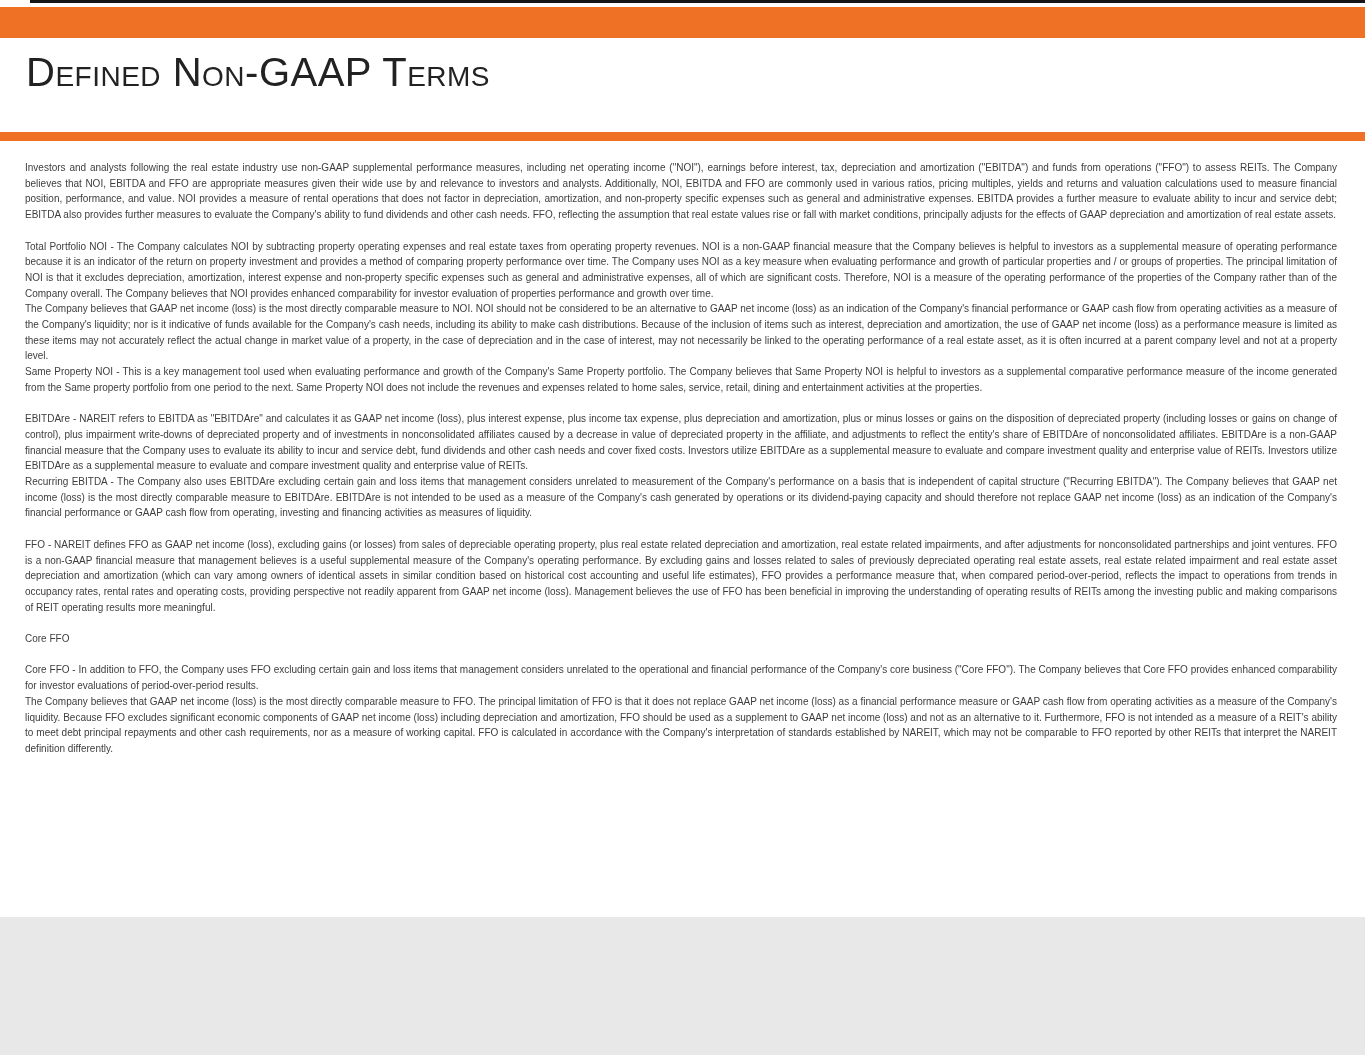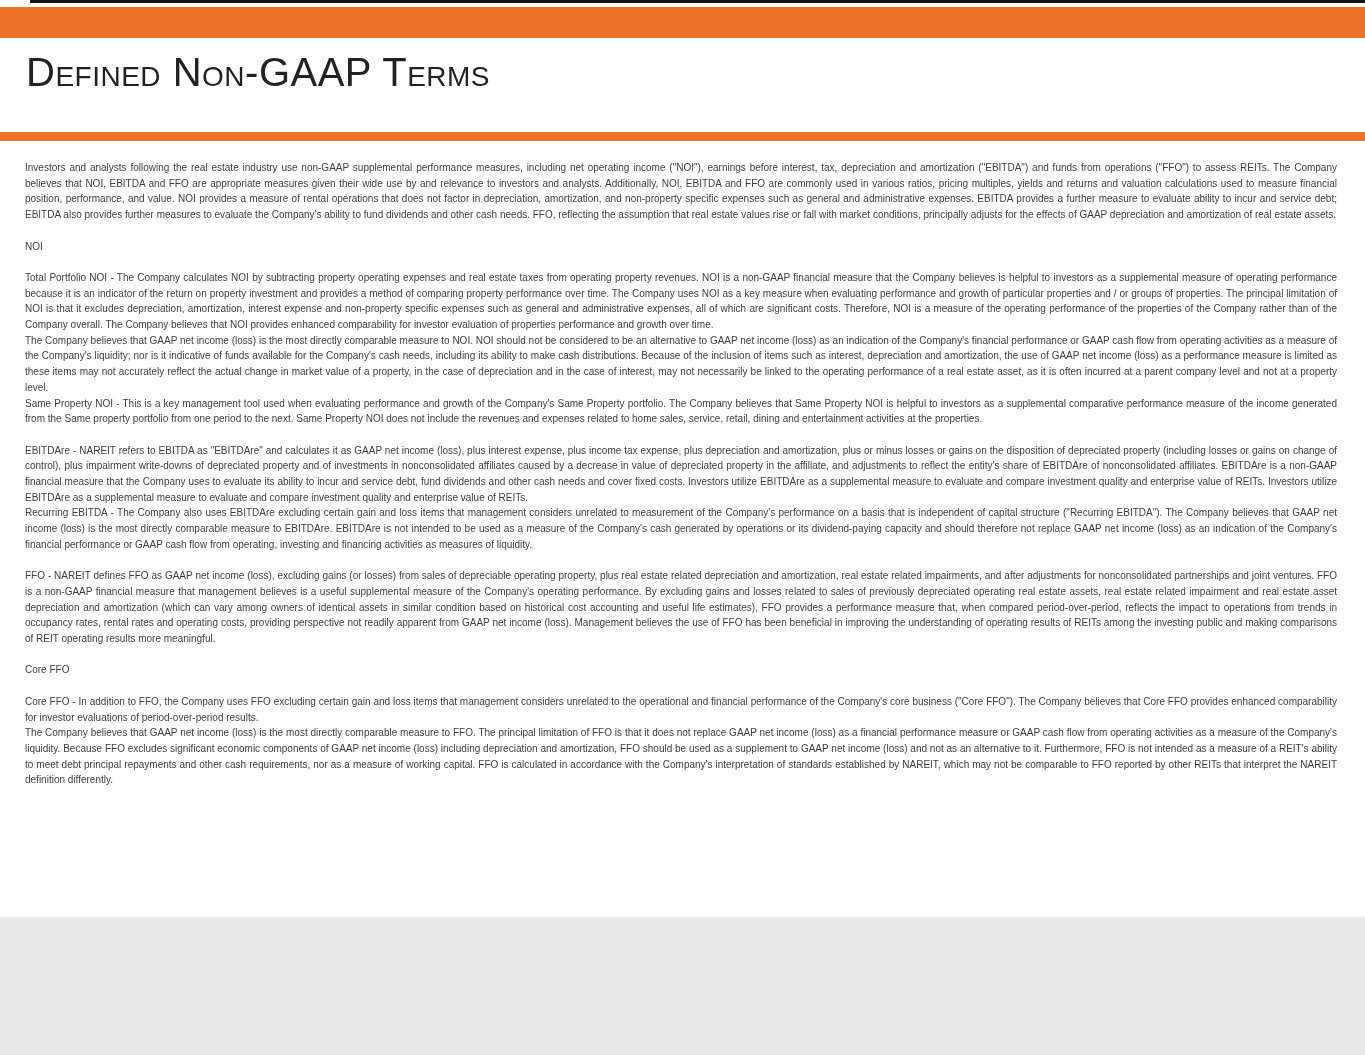--- a/index.html
+++ b/index.html
@@ -83,21 +83,20 @@
   <div class="top-bar"></div>
 
   <h1 class="page-title">Defined Non-GAAP Terms</h1>
 
   <div class="divider"></div>
 
   <div class="body-text">
 
     <p>Investors and analysts following the real estate industry use non-GAAP supplemental performance measures, including net operating income ("NOI"), earnings before interest, tax, depreciation and amortization ("EBITDA") and funds from operations ("FFO") to assess REITs. The Company believes that NOI, EBITDA and FFO are appropriate measures given their wide use by and relevance to investors and analysts. Additionally, NOI, EBITDA and FFO are commonly used in various ratios, pricing multiples, yields and returns and valuation calculations used to measure financial position, performance, and value. NOI provides a measure of rental operations that does not factor in depreciation, amortization, and non-property specific expenses such as general and administrative expenses. EBITDA provides a further measure to evaluate ability to incur and service debt; EBITDA also provides further measures to evaluate the Company's ability to fund dividends and other cash needs. FFO, reflecting the assumption that real estate values rise or fall with market conditions, principally adjusts for the effects of GAAP depreciation and amortization of real estate assets.</p>
 
-    <p class="sec section-heading">NOI</p>
     <div class="sec">
       <p>Total Portfolio NOI - The Company calculates NOI by subtracting property operating expenses and real estate taxes from operating property revenues. NOI is a non-GAAP financial measure that the Company believes is helpful to investors as a supplemental measure of operating performance because it is an indicator of the return on property investment and provides a method of comparing property performance over time. The Company uses NOI as a key measure when evaluating performance and growth of particular properties and / or groups of properties. The principal limitation of NOI is that it excludes depreciation, amortization, interest expense and non-property specific expenses such as general and administrative expenses, all of which are significant costs. Therefore, NOI is a measure of the operating performance of the properties of the Company rather than of the Company overall. The Company believes that NOI provides enhanced comparability for investor evaluation of properties performance and growth over time.</p>
       <p>The Company believes that GAAP net income (loss) is the most directly comparable measure to NOI. NOI should not be considered to be an alternative to GAAP net income (loss) as an indication of the Company's financial performance or GAAP cash flow from operating activities as a measure of the Company's liquidity; nor is it indicative of funds available for the Company's cash needs, including its ability to make cash distributions. Because of the inclusion of items such as interest, depreciation and amortization, the use of GAAP net income (loss) as a performance measure is limited as these items may not accurately reflect the actual change in market value of a property, in the case of depreciation and in the case of interest, may not necessarily be linked to the operating performance of a real estate asset, as it is often incurred at a parent company level and not at a property level.</p>
       <p>Same Property NOI - This is a key management tool used when evaluating performance and growth of the Company's Same Property portfolio. The Company believes that Same Property NOI is helpful to investors as a supplemental comparative performance measure of the income generated from the Same property portfolio from one period to the next. Same Property NOI does not include the revenues and expenses related to home sales, service, retail, dining and entertainment activities at the properties.</p>
     </div>
 
     <div class="sec">
       <p>EBITDAre - NAREIT refers to EBITDA as "EBITDAre" and calculates it as GAAP net income (loss), plus interest expense, plus income tax expense, plus depreciation and amortization, plus or minus losses or gains on the disposition of depreciated property (including losses or gains on change of control), plus impairment write-downs of depreciated property and of investments in nonconsolidated affiliates caused by a decrease in value of depreciated property in the affiliate, and adjustments to reflect the entity's share of EBITDAre of nonconsolidated affiliates. EBITDAre is a non-GAAP financial measure that the Company uses to evaluate its ability to incur and service debt, fund dividends and other cash needs and cover fixed costs. Investors utilize EBITDAre as a supplemental measure to evaluate and compare investment quality and enterprise value of REITs. Investors utilize EBITDAre as a supplemental measure to evaluate and compare investment quality and enterprise value of REITs.</p>
       <p>Recurring EBITDA - The Company also uses EBITDAre excluding certain gain and loss items that management considers unrelated to measurement of the Company's performance on a basis that is independent of capital structure ("Recurring EBITDA"). The Company believes that GAAP net income (loss) is the most directly comparable measure to EBITDAre. EBITDAre is not intended to be used as a measure of the Company's cash generated by operations or its dividend-paying capacity and should therefore not replace GAAP net income (loss) as an indication of the Company's financial performance or GAAP cash flow from operating, investing and financing activities as measures of liquidity.</p>
     </div>

